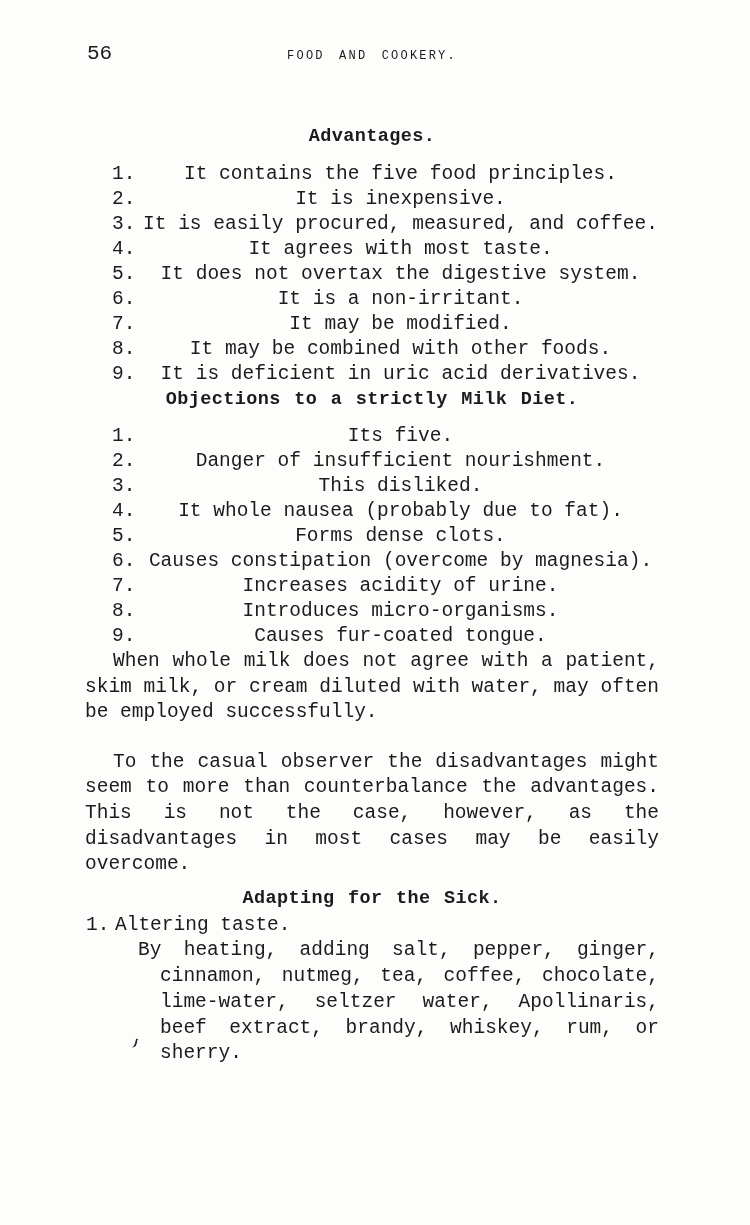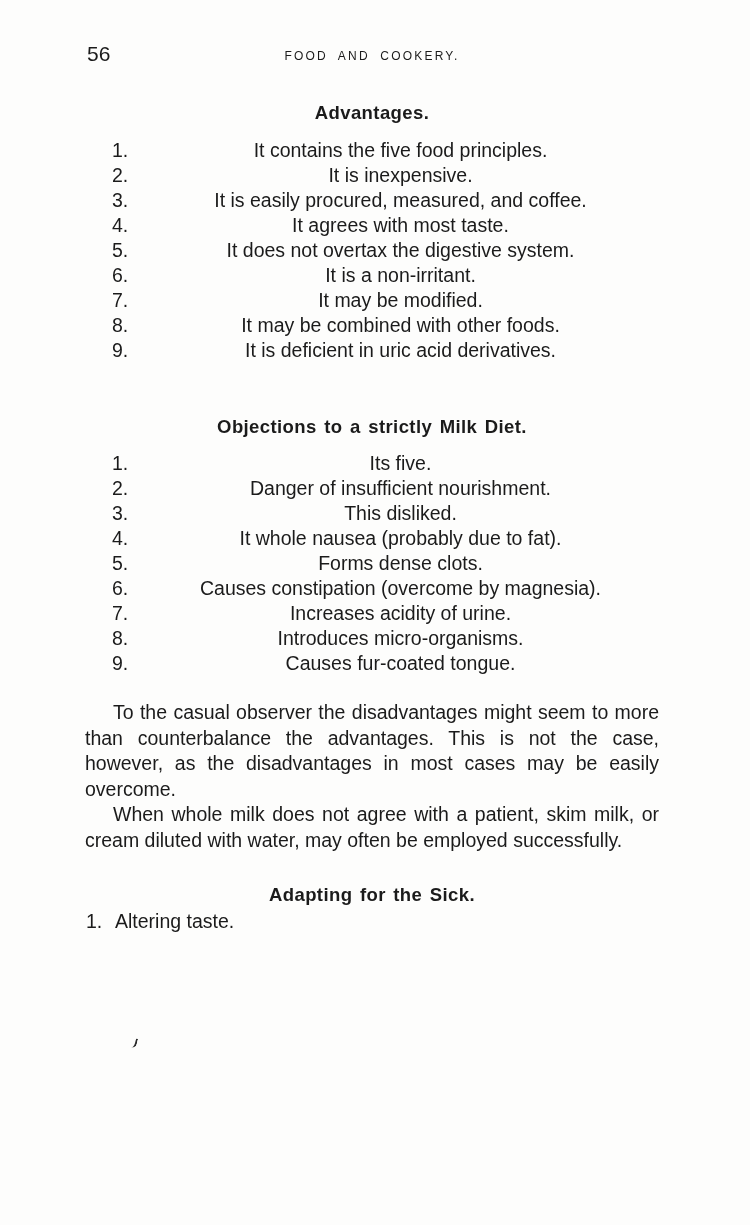--- a/index.html
+++ b/index.html
@@ -6,21 +6,21 @@
     margin: 0;
     padding: 0;
     background: #ffffff;
   }
   .page {
     position: relative;
     width: 750px;
     height: 1225px;
     background: #fdfdfc;
     overflow: hidden;
-    font-family: Liberation Sans, sans-serif;
+    font-family: Liberation Mono, monospace;
     color: #1b1b1b;
   }
   .content {
     position: absolute;
     left: 85px;
     top: 0;
     width: 574px;
   }
   
   .running-header {
@@ -45,23 +45,23 @@
   
   .section-heading {
     margin: 0;
     text-align: center;
     font-size: 18.5px;
     font-weight: bold;
     line-height: 25px;
     letter-spacing: 0.4px;
     word-spacing: 2px;
   }
-  .heading-advantages { margin-top: 31px; }
-  .heading-objections { margin-top: 51px; }
-  .heading-adapting   { margin-top: 28px; }
+  .heading-advantages { margin-top: 55px; }
+  .heading-objections { }
+  .heading-adapting   { margin-top: 8px; }
   
   .num-list { margin-top: 13px; }
   .num-list.objections-list { margin-top: 12px; }
   .list-row {
     display: flex;
     line-height: 25px;
     font-size: 19.5px;
   }
   .list-row .num {
     margin-left: 27px;
@@ -196,26 +196,27 @@
       <div class="list-row">
         <span class="num">8.</span>
         <span class="txt">Introduces micro-organisms.</span>
       </div>
       <div class="list-row">
         <span class="num">9.</span>
         <span class="txt">Causes fur-coated tongue.</span>
       </div>
     </div>
 
+    <p class="body-para">When whole milk does not agree with a patient, skim milk, or cream diluted with water, may often be employed successfully.</p>
     <p class="body-para para-first">To the casual observer the disadvantages might seem to more than counterbalance the advantages.  This is not the case, however, as the disadvantages in most cases may be easily overcome.</p>
-    <p class="body-para">When whole milk does not agree with a patient, skim milk, or cream diluted with water, may often be employed successfully.</p>
 
     <h2 class="section-heading heading-adapting">Adapting for the Sick.</h2>
 
     <div class="adapt-row">
       <span class="num">1.</span>
       <span class="txt">Altering taste.</span>
     </div>
+    <div class="adapt-detail">By heating, adding salt, pepper, ginger, cinnamon, nutmeg, tea, coffee, chocolate, lime-water, seltzer water, Apollinaris, beef extract, brandy, whiskey, rum, or sherry.</div>
 
   </div>
 
   <span class="scan-artifact"></span>
 </div>
 
 </body></html>

